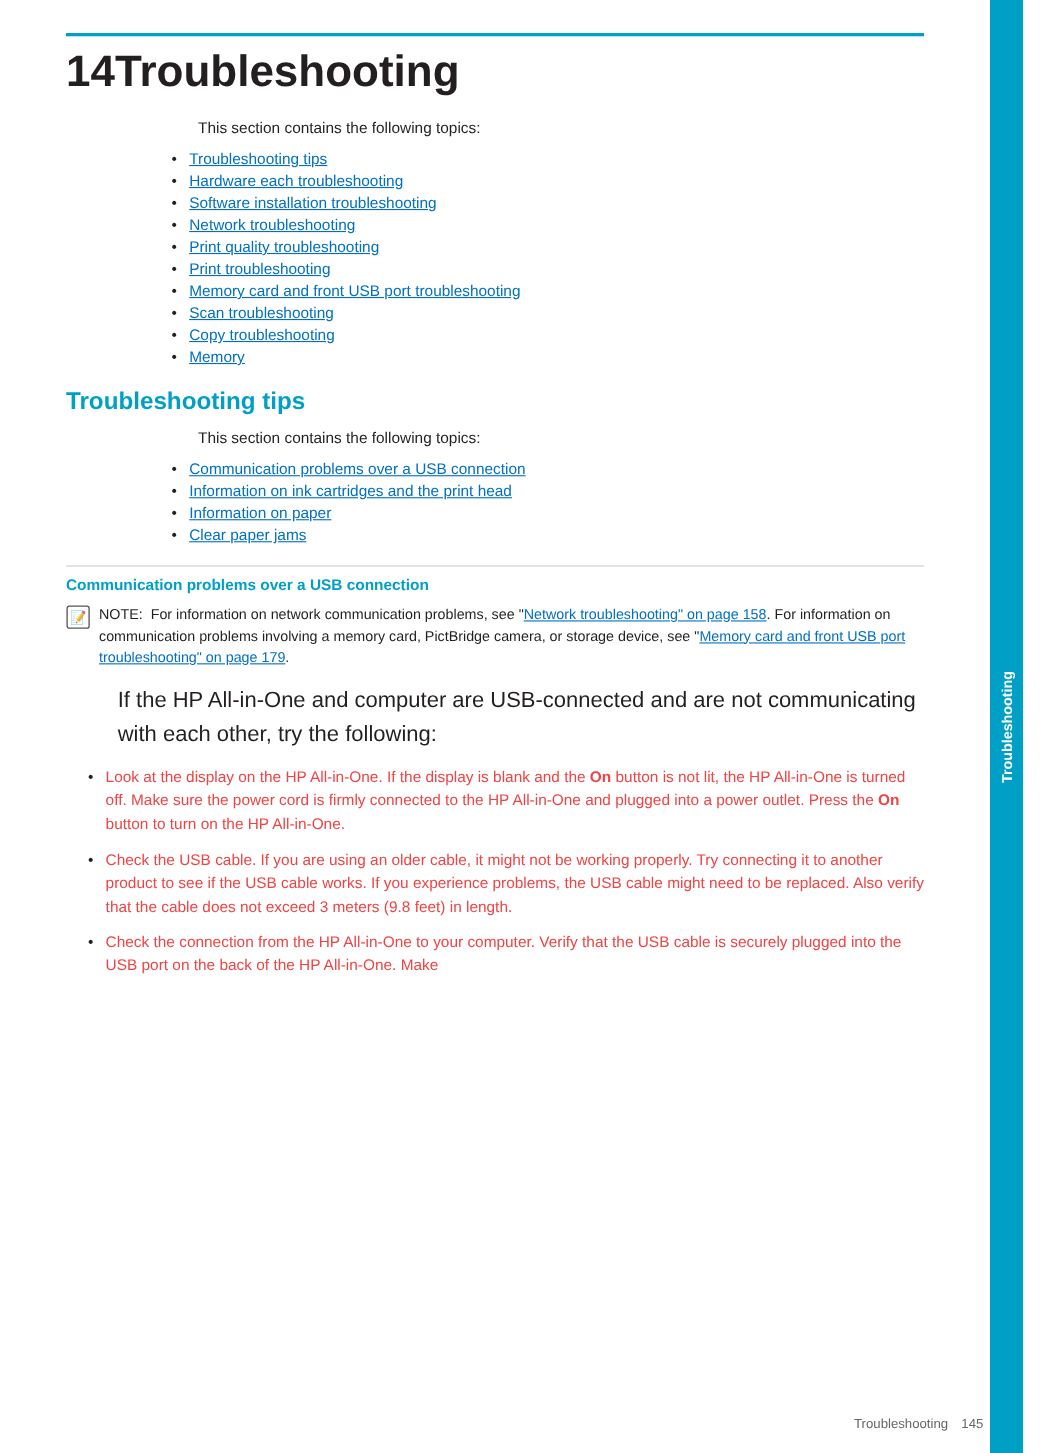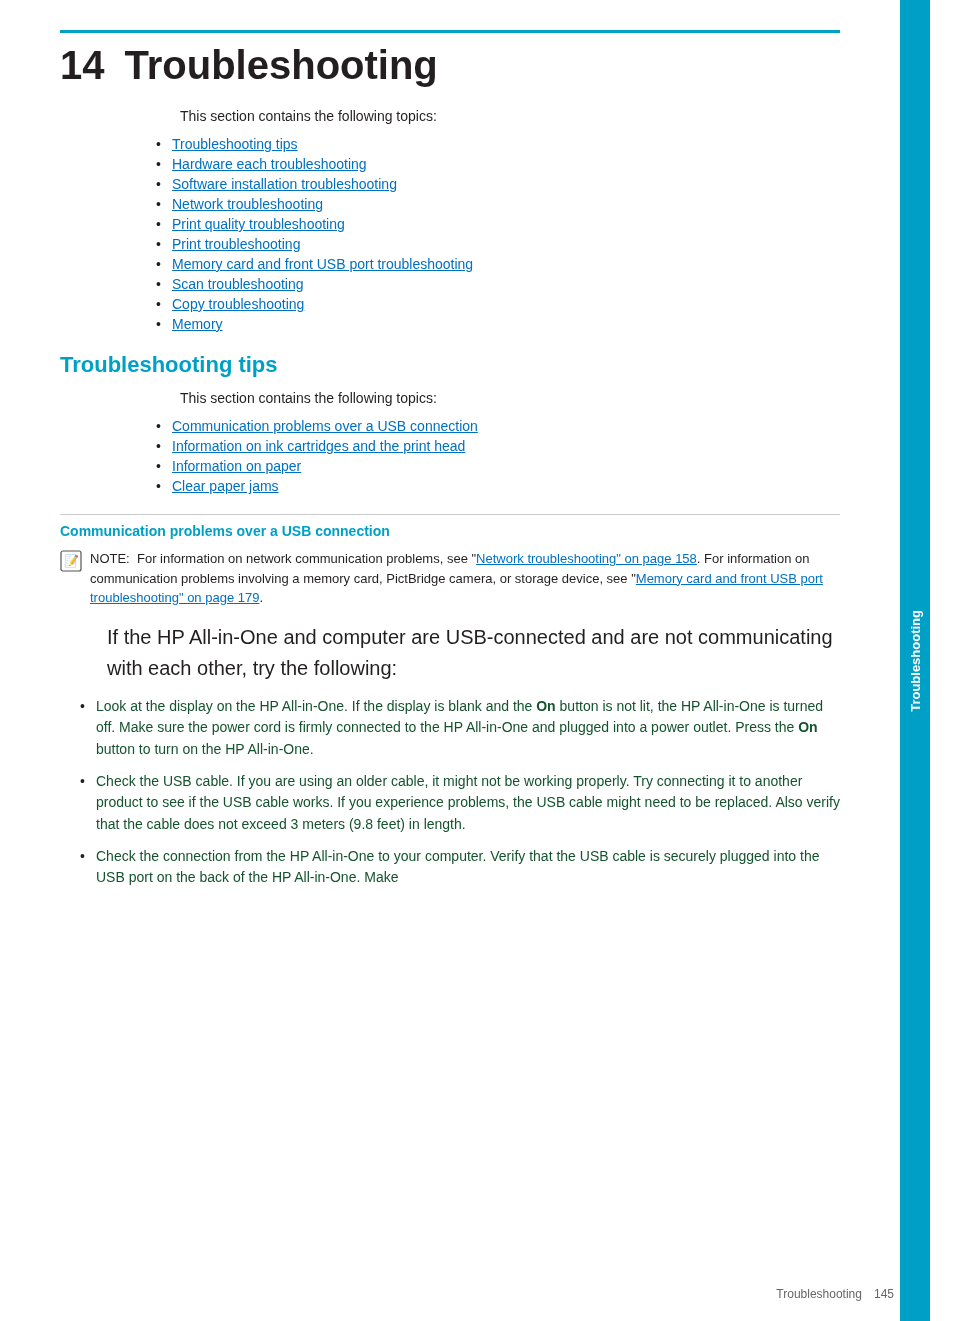--- a/index.html
+++ b/index.html
@@ -32,21 +32,20 @@
       padding-top: 10px;
       margin-bottom: 20px;
     }
 
     .chapter-title {
       font-size: 40px;
       font-weight: bold;
       color: #231f20;
       display: flex;
       align-items: baseline;
-      gap: 20px;
     }
 
     .chapter-number {
       font-size: 40px;
       font-weight: bold;
       color: #231f20;
     }
 
     .chapter-name {
       font-size: 40px;
@@ -154,21 +153,21 @@
       list-style: none;
       margin-bottom: 10px;
     }
 
     .body-list li {
       position: relative;
       padding-left: 16px;
       margin-bottom: 10px;
       font-size: 14px;
       line-height: 1.55;
-      color: #14532d;
+      color: #ef4444;
     }
 
     .body-list li::before {
       content: "•";
       position: absolute;
       left: 0;
       color: #231f20;
     }
 
     .body-list li strong {

